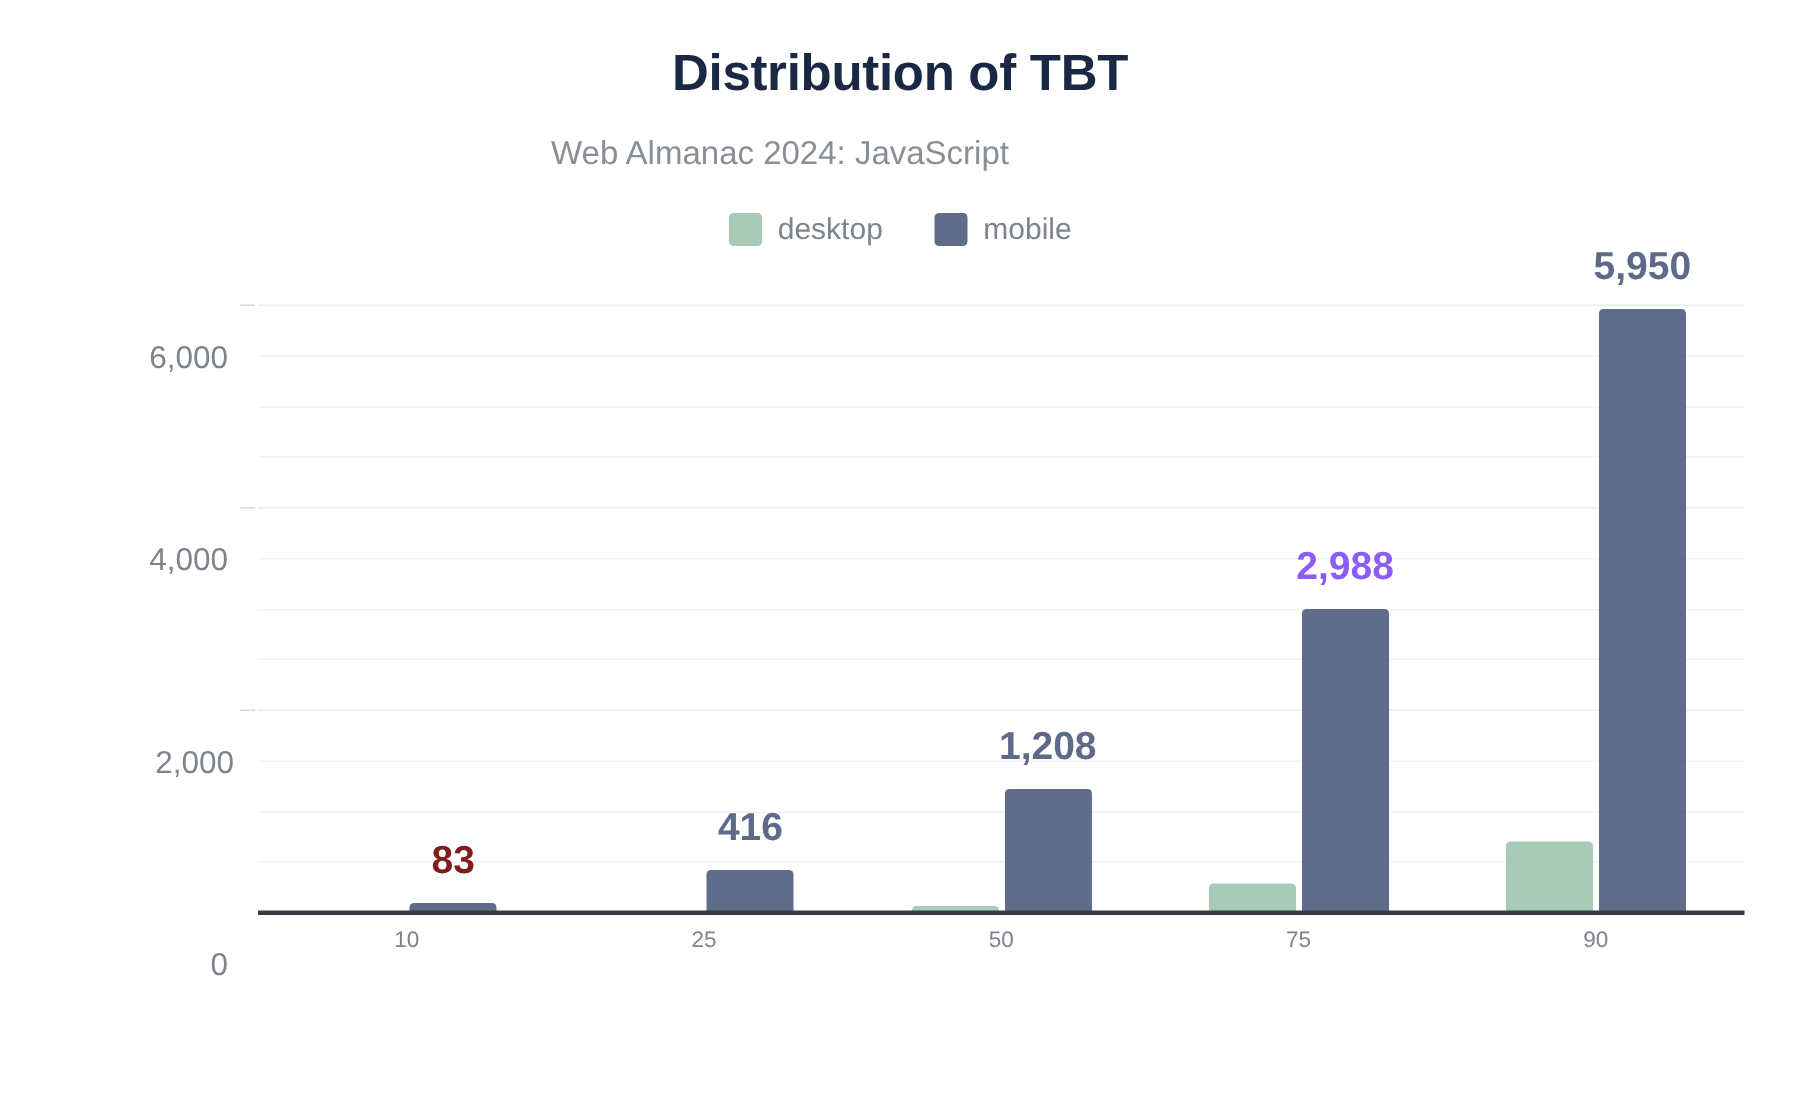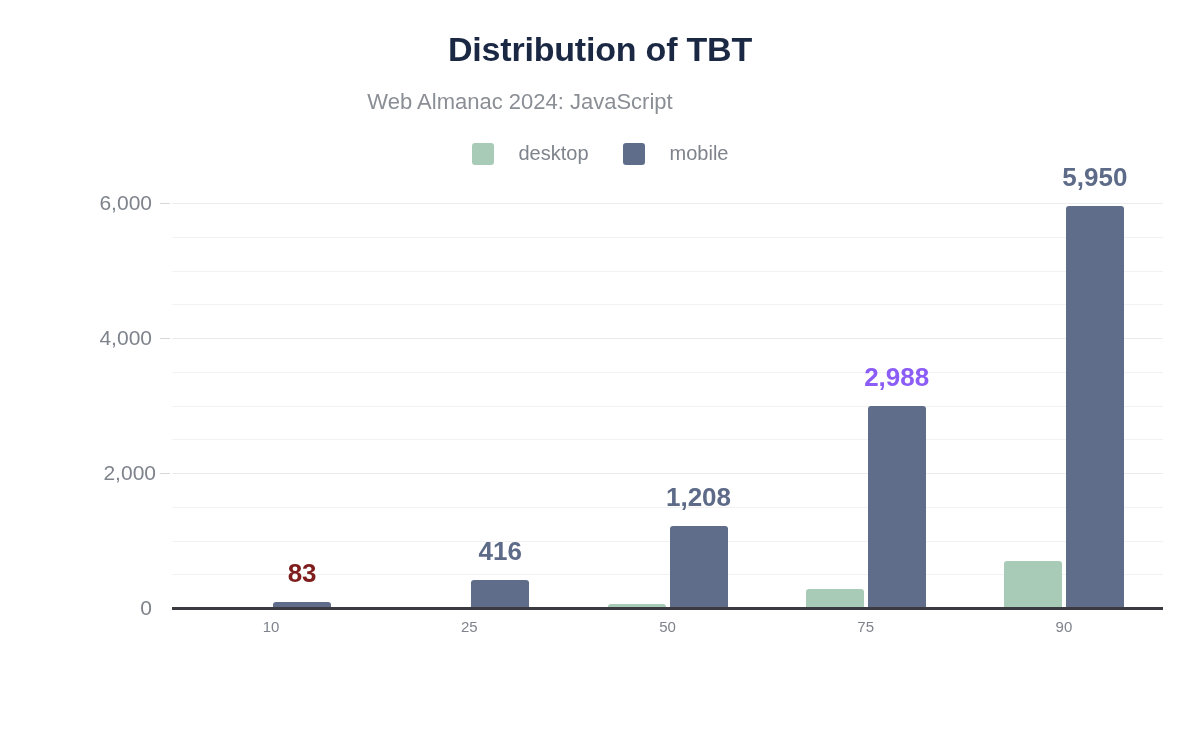--- a/index.html
+++ b/index.html
@@ -47,22 +47,22 @@
     position: absolute;
     left: 0; top: 142px;
     width: 1200px;
     display: flex;
     justify-content: center;
     align-items: center;
     gap: 34px;
   }
   .legend-item {
     display: flex;
-    align-items: center;
-    gap: 25px;
+    align-items: flex-start;
+    gap: 11px;
   }
   .legend-swatch {
     width: 22px; height: 22px;
     border-radius: 3px;
     display: block;
   }
   .legend-label {
     font-size: 20px;
     color: #7e838c;
   }
@@ -98,20 +98,21 @@
     width: 1200px; height: 742px;
     pointer-events: none;
   }
   .ytick-lbl {
     position: absolute;
     width: 140px;
     text-align: right;
     font-size: 21px;
     color: #7e838c;
     transform: translateY(-50%);
+    margin-top: 36px;
   }
   .ytick-dash {
     position: absolute;
     width: 10px; height: 1px;
     background: #d8d8da;
   }
 
   
   .xtick-lbl {
     position: absolute;

